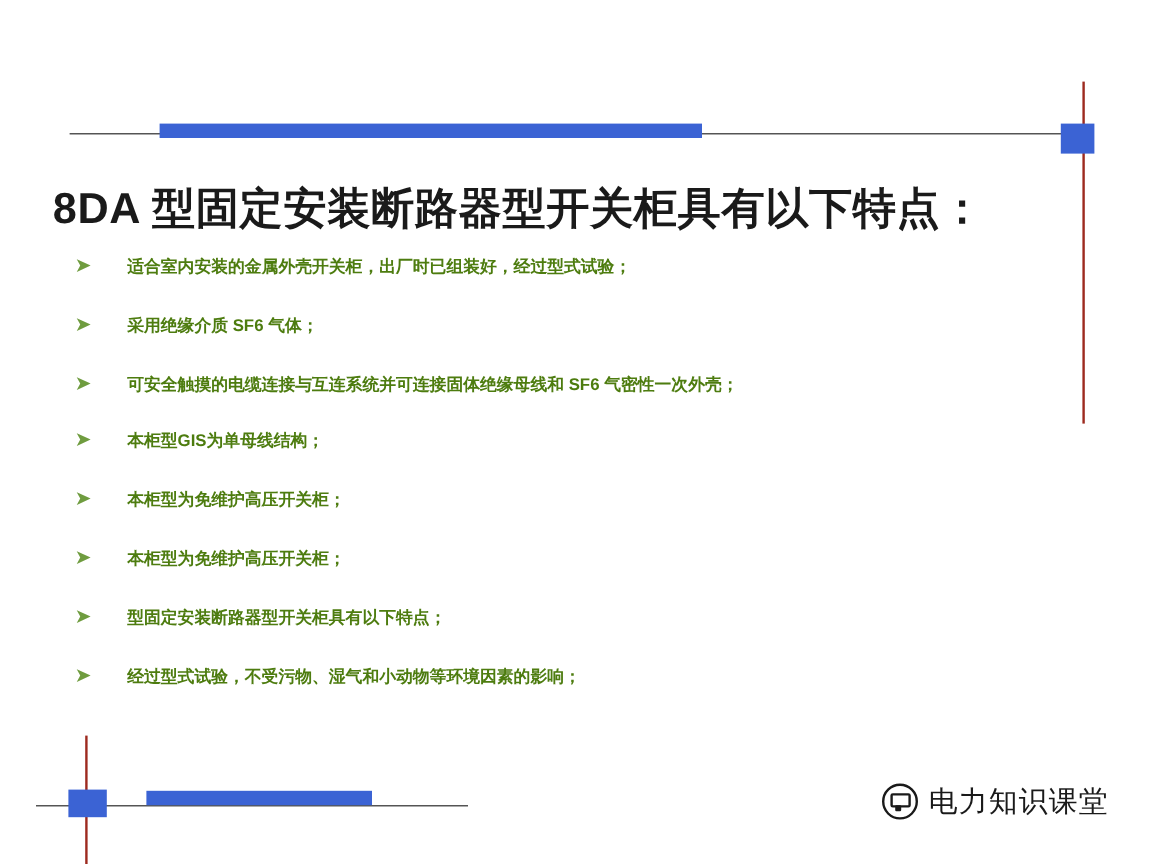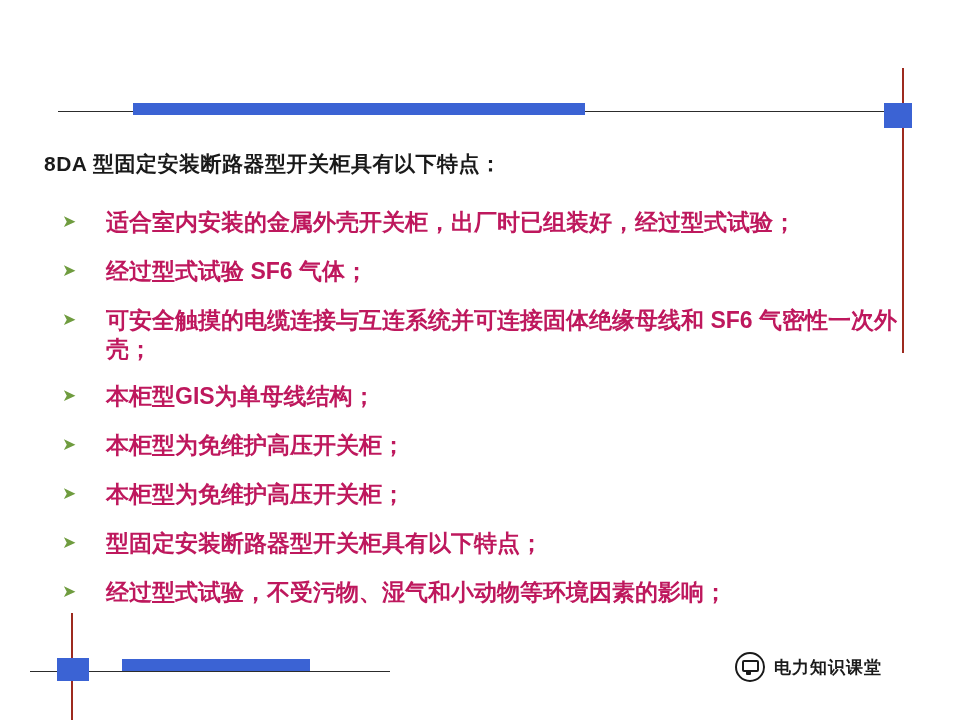--- a/index.html
+++ b/index.html
@@ -84,21 +84,21 @@
     width: 32px;
     height: 23px;
     background: #3b63d4;
   }
 
   
   .title {
     position: absolute;
     left: 44px;
     top: 150px;
-    font-size: 21px;
+    font-size: 36px;
     font-weight: bold;
     color: #1a1a1a;
     letter-spacing: 0.5px;
     white-space: nowrap;
   }
 
   
   .bullets {
     position: absolute;
     left: 62px;
@@ -116,23 +116,23 @@
   .bullet-marker {
     width: 44px;
     flex: 0 0 44px;
     color: #6f9c3f;
     font-size: 17px;
     line-height: 26px;
     padding-top: 1px;
   }
   .bullet-text {
     flex: 1;
-    font-size: 23px;
+    font-size: 14px;
     line-height: 29px;
-    color: #be185d;
+    color: #4d7c0f;
     font-weight: bold;
   }
 
   
   .footer-logo {
     position: absolute;
     left: 735px;
     top: 652px;
     display: flex;
     align-items: center;
@@ -160,22 +160,22 @@
     content: "";
     position: absolute;
     left: 9px;
     top: 16px;
     width: 5px;
     height: 5px;
     background: #1a1a1a;
     border-radius: 1px;
   }
   .logo-text {
-    font-size: 17px;
-    font-weight: bold;
+    font-size: 24px;
+    font-weight: normal;
     color: #1a1a1a;
     letter-spacing: 1px;
   }
 </style>
 </head>
 <body>
 
 <div class="slide">
 
   <div class="v-line-right"></div>
@@ -191,21 +191,21 @@
 
   <div class="bullets">
 
     <div class="bullet-row">
       <span class="bullet-marker">➤</span>
       <span class="bullet-text">适合室内安装的金属外壳开关柜，出厂时已组装好，经过型式试验；</span>
     </div>
 
     <div class="bullet-row">
       <span class="bullet-marker">➤</span>
-      <span class="bullet-text">经过型式试验 SF6 气体；</span>
+      <span class="bullet-text">采用绝缘介质 SF6 气体；</span>
     </div>
 
     <div class="bullet-row wrap">
       <span class="bullet-marker">➤</span>
       <span class="bullet-text"> 可安全触摸的电缆连接与互连系统并可连接固体绝缘母线和 SF6 气密性一次外壳；</span>
     </div>
 
     <div class="bullet-row">
       <span class="bullet-marker">➤</span>
       <span class="bullet-text">本柜型GIS为单母线结构；</span>

